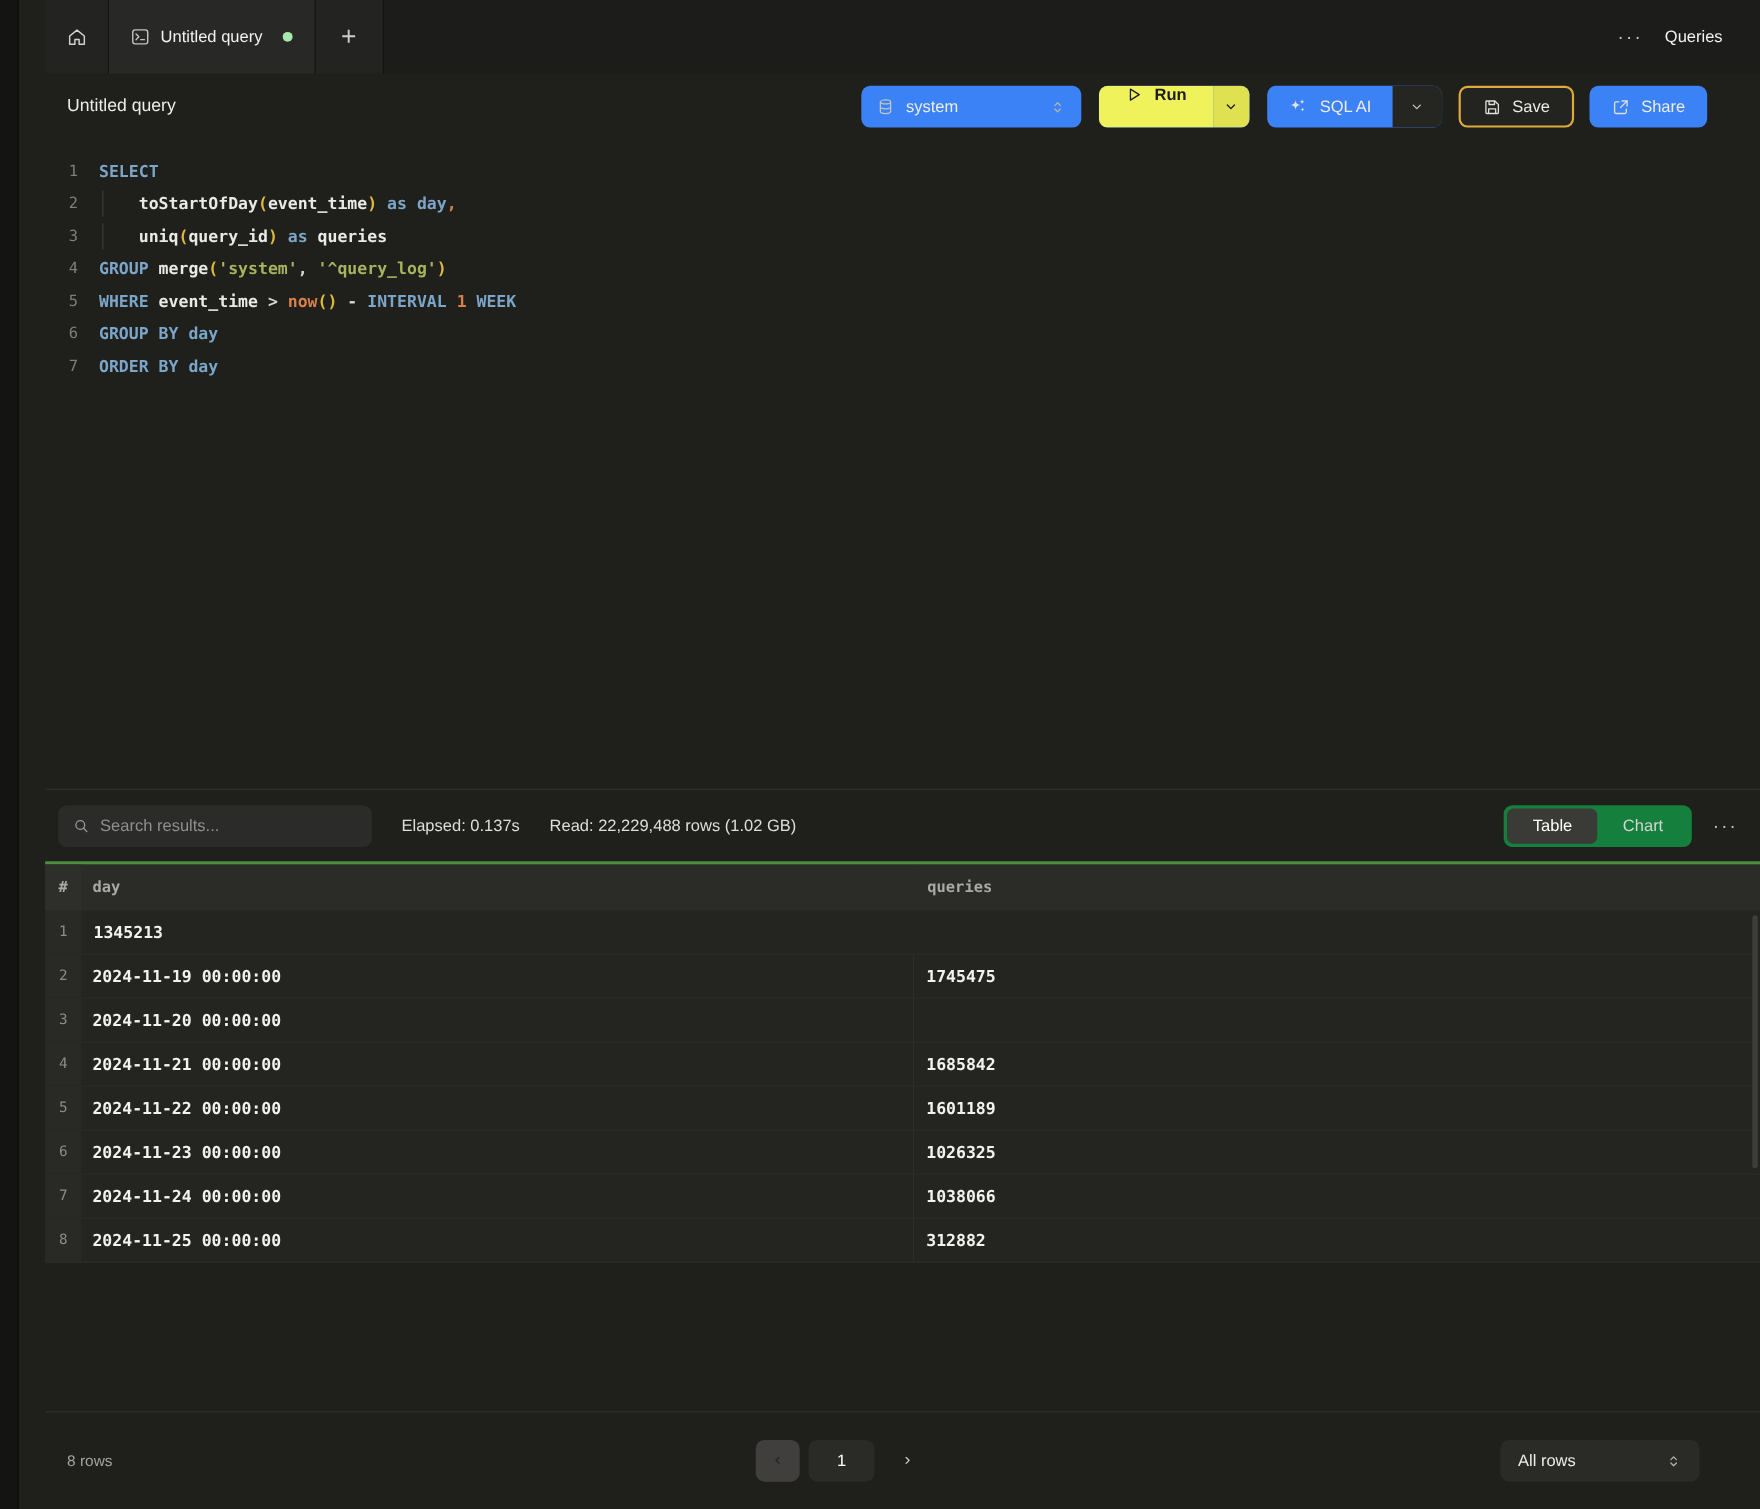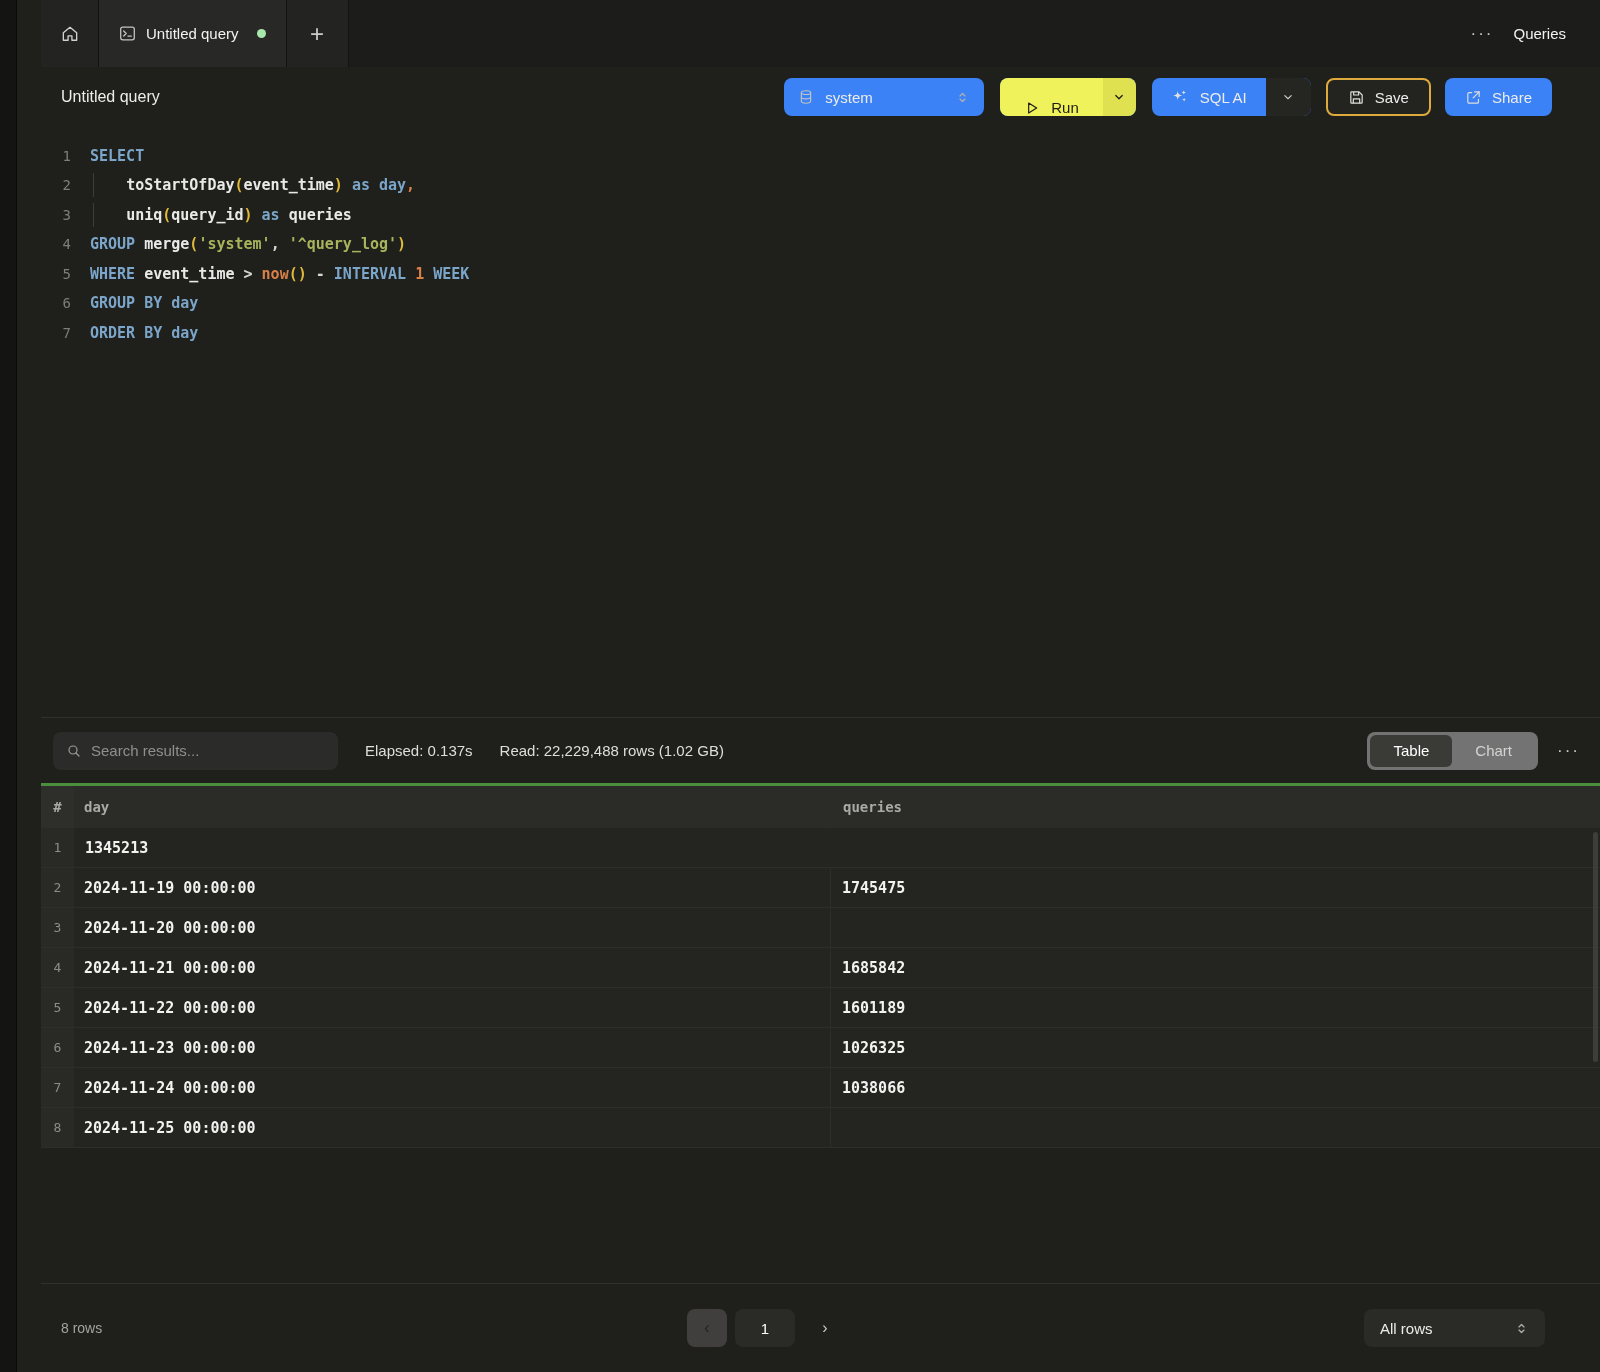--- a/index.html
+++ b/index.html
@@ -23,21 +23,21 @@
   .queries-label { color:#f2f2f0; font-size:15px; cursor:pointer; }
 
   
   .query-toolbar { height:60px; display:flex; align-items:center; padding:0 48px 0 20px; flex:none; }
   .qt-title { font-size:16px; color:#ececea; margin-right:auto; }
   .btn { height:38px; border-radius:8px; background:#3b82f6; display:flex; align-items:center; font-size:15px; color:#ececea; cursor:pointer; }
   .db-select { width:200px; padding:0 14px; gap:11px; margin-right:16px; }
   .db-select .updn { margin-left:auto; color:#b0b0ae; display:flex; }
   .db-icon { color:#c4c4c2; display:flex; }
   .run-btn { overflow:hidden; padding:0; margin-right:16px; color:#1d1d16; }
-  .run-main { display:flex; align-items:flex-end; gap:11px; padding:0 24px; height:100%; font-weight:normal; }
+  .run-main { display:flex; align-items:flex-start; gap:11px; padding:0 24px; height:100%; font-weight:bold; }
   .run-caret { width:33px; height:100%; display:flex; align-items:center; justify-content:center; }
   .sqlai-btn { padding:0; margin-right:15px; overflow:hidden; }
   .sqlai-main { display:flex; align-items:center; gap:11px; padding:0 19px; height:100%; }
   .sqlai-caret { width:45px; height:100%; display:flex; align-items:center; justify-content:center; background:#252522; color:#c8c8c6; }
   .sparkles { color:#e2e2e0; display:flex; }
   .save-btn { padding:0 20px; gap:10px; margin-right:14px; background:#232320; }
   .share-btn { padding:0 20px; gap:10px; }
   .btn-icon { display:flex; color:#dededc; }
 
   
@@ -55,21 +55,21 @@
   .tk-t  { color:#d6d6d4; }
 
   
   .results-toolbar { height:66px; border-top:1px solid #30302d; display:flex; align-items:center; padding:0 20px 0 12px; flex:none; }
   .search-box { width:285px; height:38px; background:#2b2b29; border-radius:8px; display:flex; align-items:center; padding:0 13px; gap:9px; flex:none; }
   .search-box svg { color:#9a9a98; flex:none; }
   .search-box input { background:transparent; border:none; outline:none; color:#e8e8e6; font-size:15px; width:100%; font-family:"Liberation Sans",sans-serif; }
   .search-box input::placeholder { color:#8f8f8c; }
   .stat { font-size:15px; color:#dededc; margin-left:27px; }
   .rt-spacer { flex:1; }
-  .segmented { height:38px; background:#737373; border-radius:8px; display:flex; padding:3px; align-items:stretch; }
+  .segmented { height:38px; background:#15803d; border-radius:8px; display:flex; padding:3px; align-items:stretch; }
   .seg { padding:0 23px; display:flex; align-items:center; border-radius:6px; font-size:15px; color:#d4d4d2; cursor:pointer; }
   .seg.active { background:#3a3a37; color:#ffffff; }
   .more-results { margin-left:19px; color:#c8c8c6; font-size:17px; letter-spacing:2px; cursor:pointer; }
 
   .progress { height:3px; flex:none; }
 
   
   .rtable { flex:none; font-family:"DejaVu Sans Mono",monospace; position:relative; }
   .thead { height:42px; display:flex; background:#2b2b28; color:#a9a9a7; font-size:14px; font-weight:bold; }
   .th-gutter { width:33px; background:#2e2e2b; display:flex; align-items:center; justify-content:center; flex:none; }
@@ -292,20 +292,21 @@
             <div class="td-queries">1026325</div>
           </div>
           <div class="trow">
             <div class="td-gutter">7</div>
             <div class="td-day">2024-11-24 00:00:00</div>
             <div class="td-queries">1038066</div>
           </div>
           <div class="trow">
             <div class="td-gutter">8</div>
             <div class="td-day">2024-11-25 00:00:00</div>
+            <div class="td-queries">312882</div>
           </div>
         </div>
       <div class="scroll-thumb"></div>
     </div>
 
     <div class="results-empty"></div>
 
     <footer class="footer">
       <span class="rows-count">8 rows</span>
       <div class="pagination">

